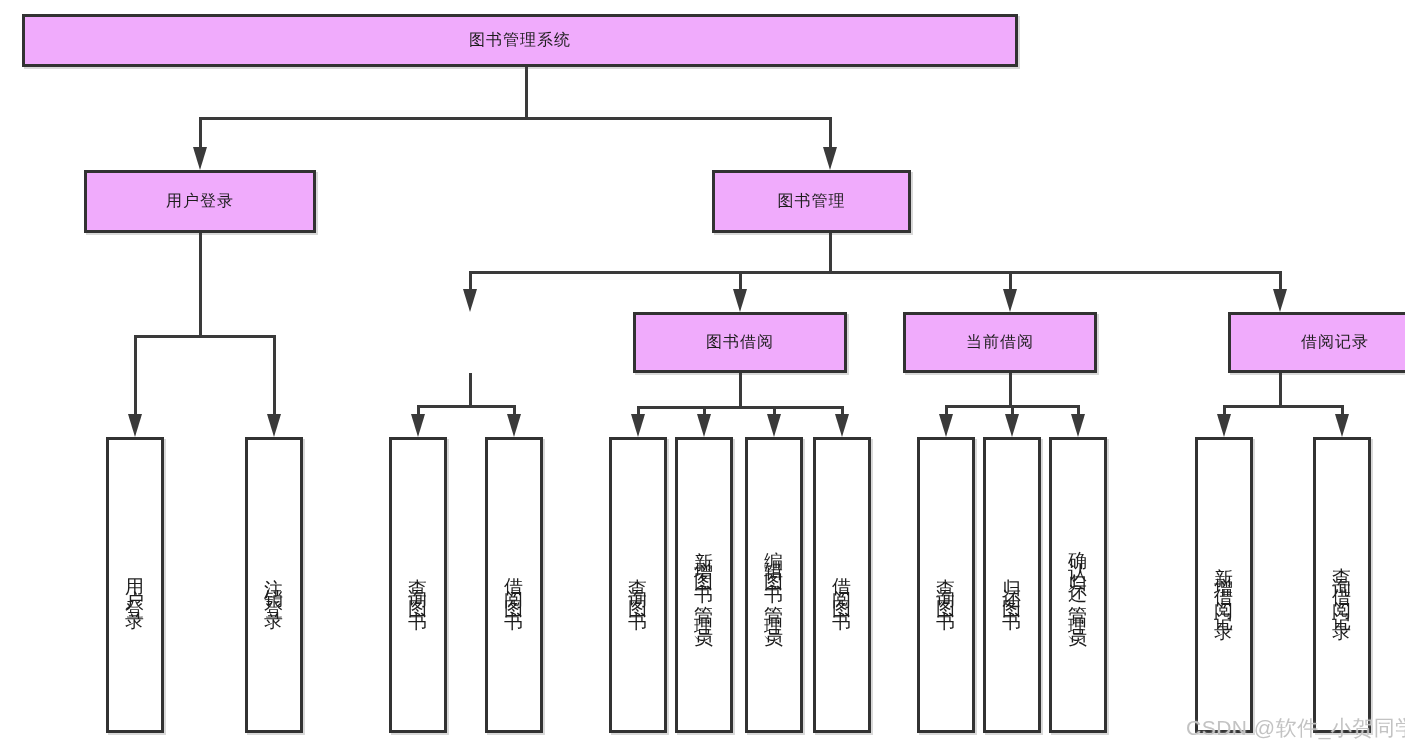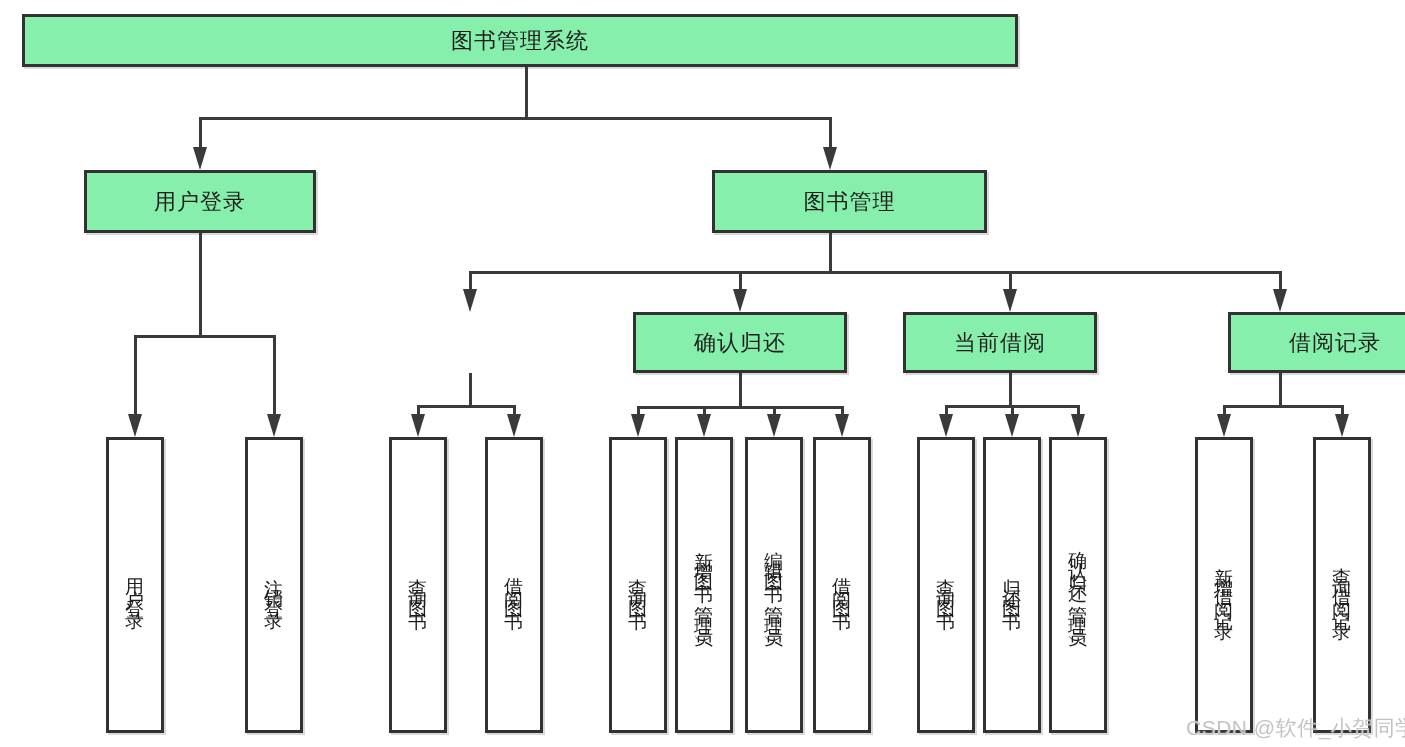--- a/index.html
+++ b/index.html
@@ -17,28 +17,28 @@
   }
   #canvas{
     position:relative;
     width:1405px;
     height:747px;
     background:var(--background);
     overflow:hidden;
   }
   .box{
     position:absolute;
-    background:#86efac;
+    background:#f0abfc;
     border:3px solid var(--border);
     box-shadow:2px 2px 0 rgba(0,0,0,0.15);
     display:flex;
     align-items:center;
     justify-content:center;
     box-sizing:border-box;
-    font-size:22px;
+    font-size:16px;
     letter-spacing:1px;
     color:var(--text);
   }
   .leaf{
     position:absolute;
     top:437px;
     width:58px;
     height:296px;
     background:#ffffff;
     border:3px solid var(--border);
@@ -94,21 +94,21 @@
   <div class="vline" style="left:525px;top:67px;height:51px;"></div>
   <div class="hline" style="left:199px;top:117px;width:633px;"></div>
   <div class="vline" style="left:199px;top:117px;height:30px;"></div>
   <div class="arrow" style="left:193px;top:147px;"></div>
   <div class="vline" style="left:829px;top:117px;height:30px;"></div>
   <div class="arrow" style="left:823px;top:147px;"></div>
 
   <div class="box" style="left:84px;top:170px;width:232px;height:63px;">
     <span>用户登录</span>
   </div>
-  <div class="box" style="left:712px;top:170px;width:275px;height:63px;text-align:right;">
+  <div class="box" style="left:712px;top:170px;width:199px;height:63px;text-align:right;">
     <span>图书管理</span>
   </div>
 
   <div class="vline" style="left:199px;top:233px;height:103px;"></div>
   <div class="hline" style="left:134px;top:335px;width:142px;"></div>
   <div class="vline" style="left:134px;top:335px;height:79px;"></div>
   <div class="arrow" style="left:128px;top:414px;"></div>
   <div class="vline" style="left:273px;top:335px;height:79px;"></div>
   <div class="arrow" style="left:267px;top:414px;"></div>
 
@@ -117,21 +117,21 @@
   <div class="vline" style="left:469px;top:271px;height:18px;"></div>
   <div class="arrow" style="left:463px;top:289px;"></div>
   <div class="vline" style="left:739px;top:271px;height:18px;"></div>
   <div class="arrow" style="left:733px;top:289px;"></div>
   <div class="vline" style="left:1009px;top:271px;height:18px;"></div>
   <div class="arrow" style="left:1003px;top:289px;"></div>
   <div class="vline" style="left:1279px;top:271px;height:18px;"></div>
   <div class="arrow" style="left:1273px;top:289px;"></div>
 
   <div class="box" style="left:633px;top:312px;width:214px;height:61px;">
-    <span>确认归还</span>
+    <span>图书借阅</span>
   </div>
   <div class="box" style="left:903px;top:312px;width:194px;height:61px;">
     <span>当前借阅</span>
   </div>
   <div class="box" style="left:1228px;top:312px;width:214px;height:61px;">
     <span>借阅记录</span>
   </div>
 
   <div class="vline" style="left:469px;top:373px;height:33px;"></div>
   <div class="hline" style="left:417px;top:405px;width:99px;"></div>

